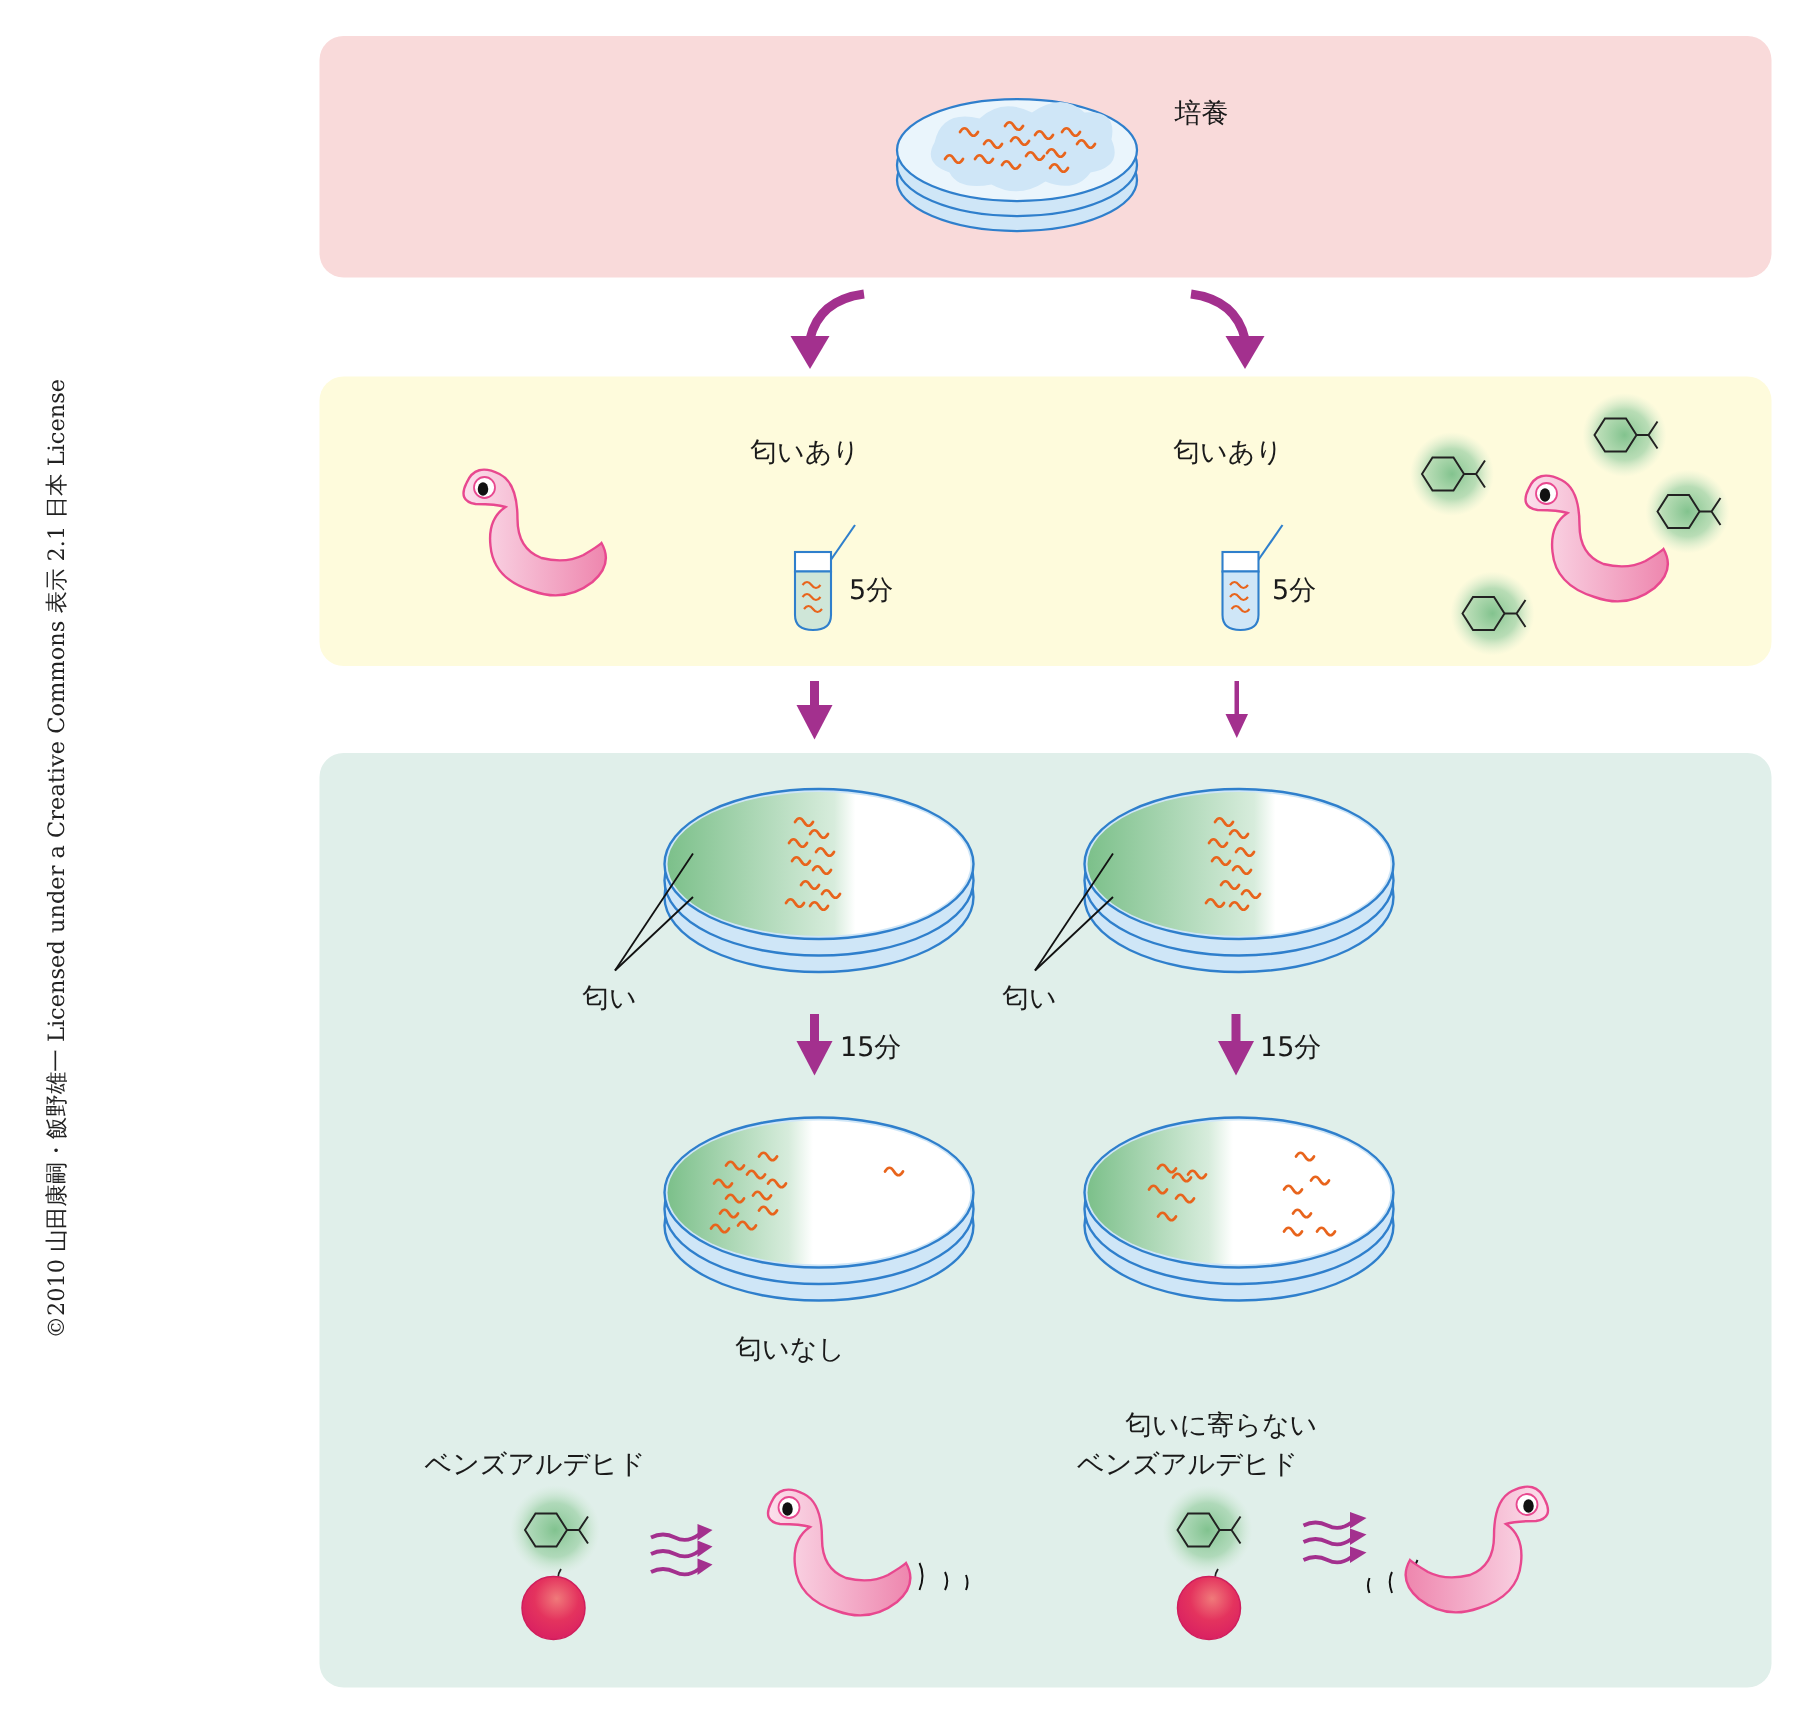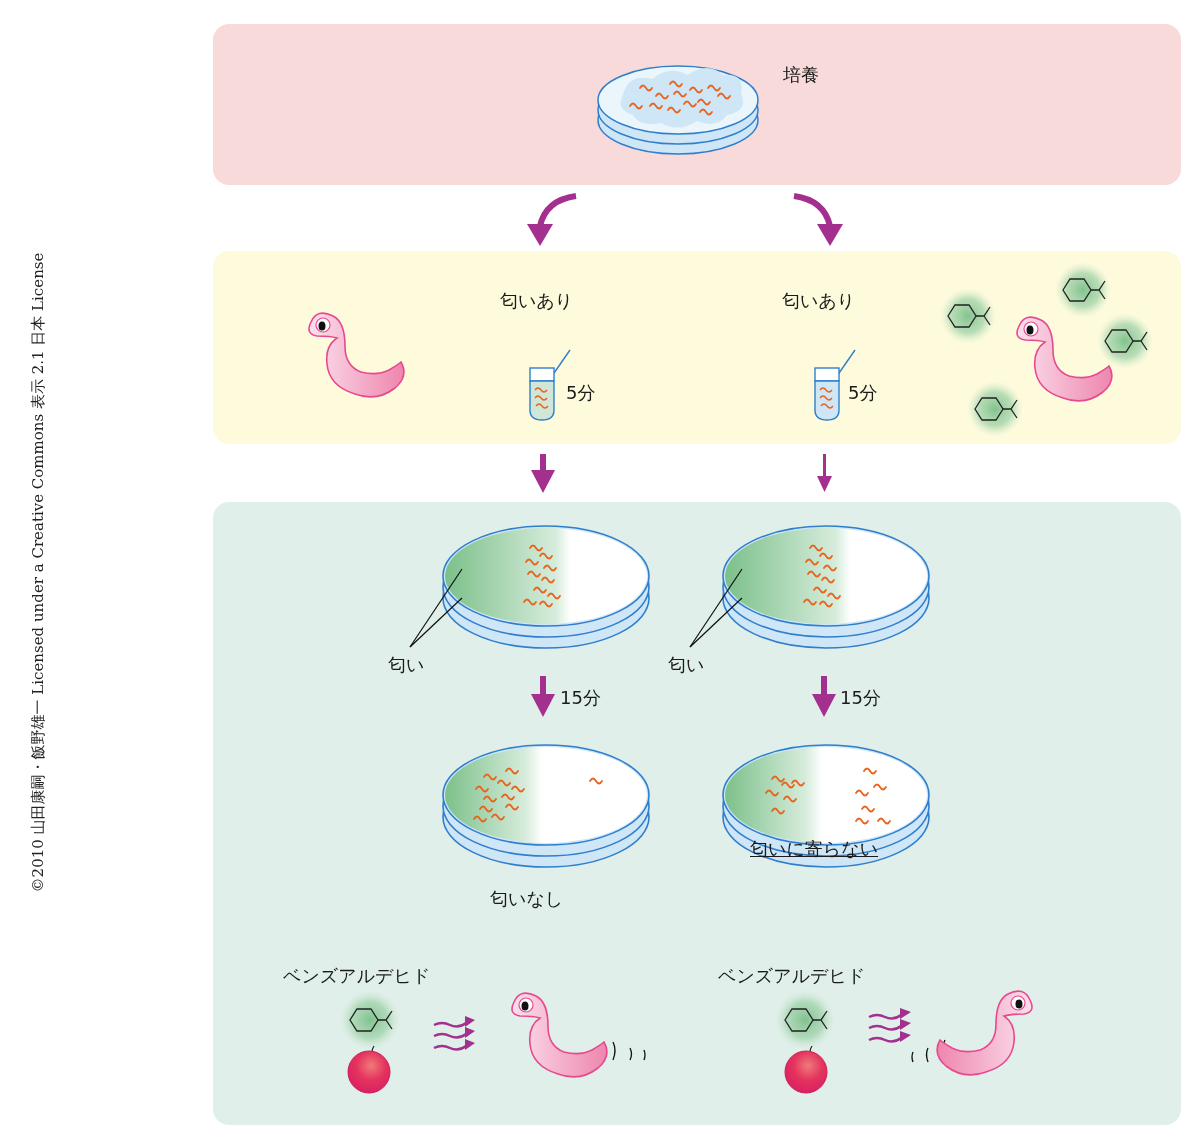--- a/index.html
+++ b/index.html
@@ -272,16 +272,16 @@
 <div class="lbl" style="left:500px;top:289px;">匂いあり</div>
 <div class="lbl" style="left:566px;top:381px;">5分</div>
 <div class="lbl" style="left:782px;top:289px;text-align:right;">匂いあり</div>
 <div class="lbl" style="left:848px;top:381px;">5分</div>
 
 <div class="lbl" style="left:388px;top:653px;">匂い</div>
 <div class="lbl" style="left:668px;top:653px;">匂い</div>
 <div class="lbl" style="left:560px;top:686px;">15分</div>
 <div class="lbl" style="left:840px;top:686px;">15分</div>
 <div class="lbl" style="left:490px;top:887px;">匂いなし</div>
-<div class="lbl" style="left:750px;top:837px;text-decoration:underline;">匂いに寄らない</div>
+<div class="lbl" style="left:750px;top:938px;">匂いに寄らない</div>
 
 <div class="lbl" style="left:283px;top:964px;">ベンズアルデヒド</div>
 <div class="lbl" style="left:718px;top:964px;">ベンズアルデヒド</div>
 
 </body></html>

